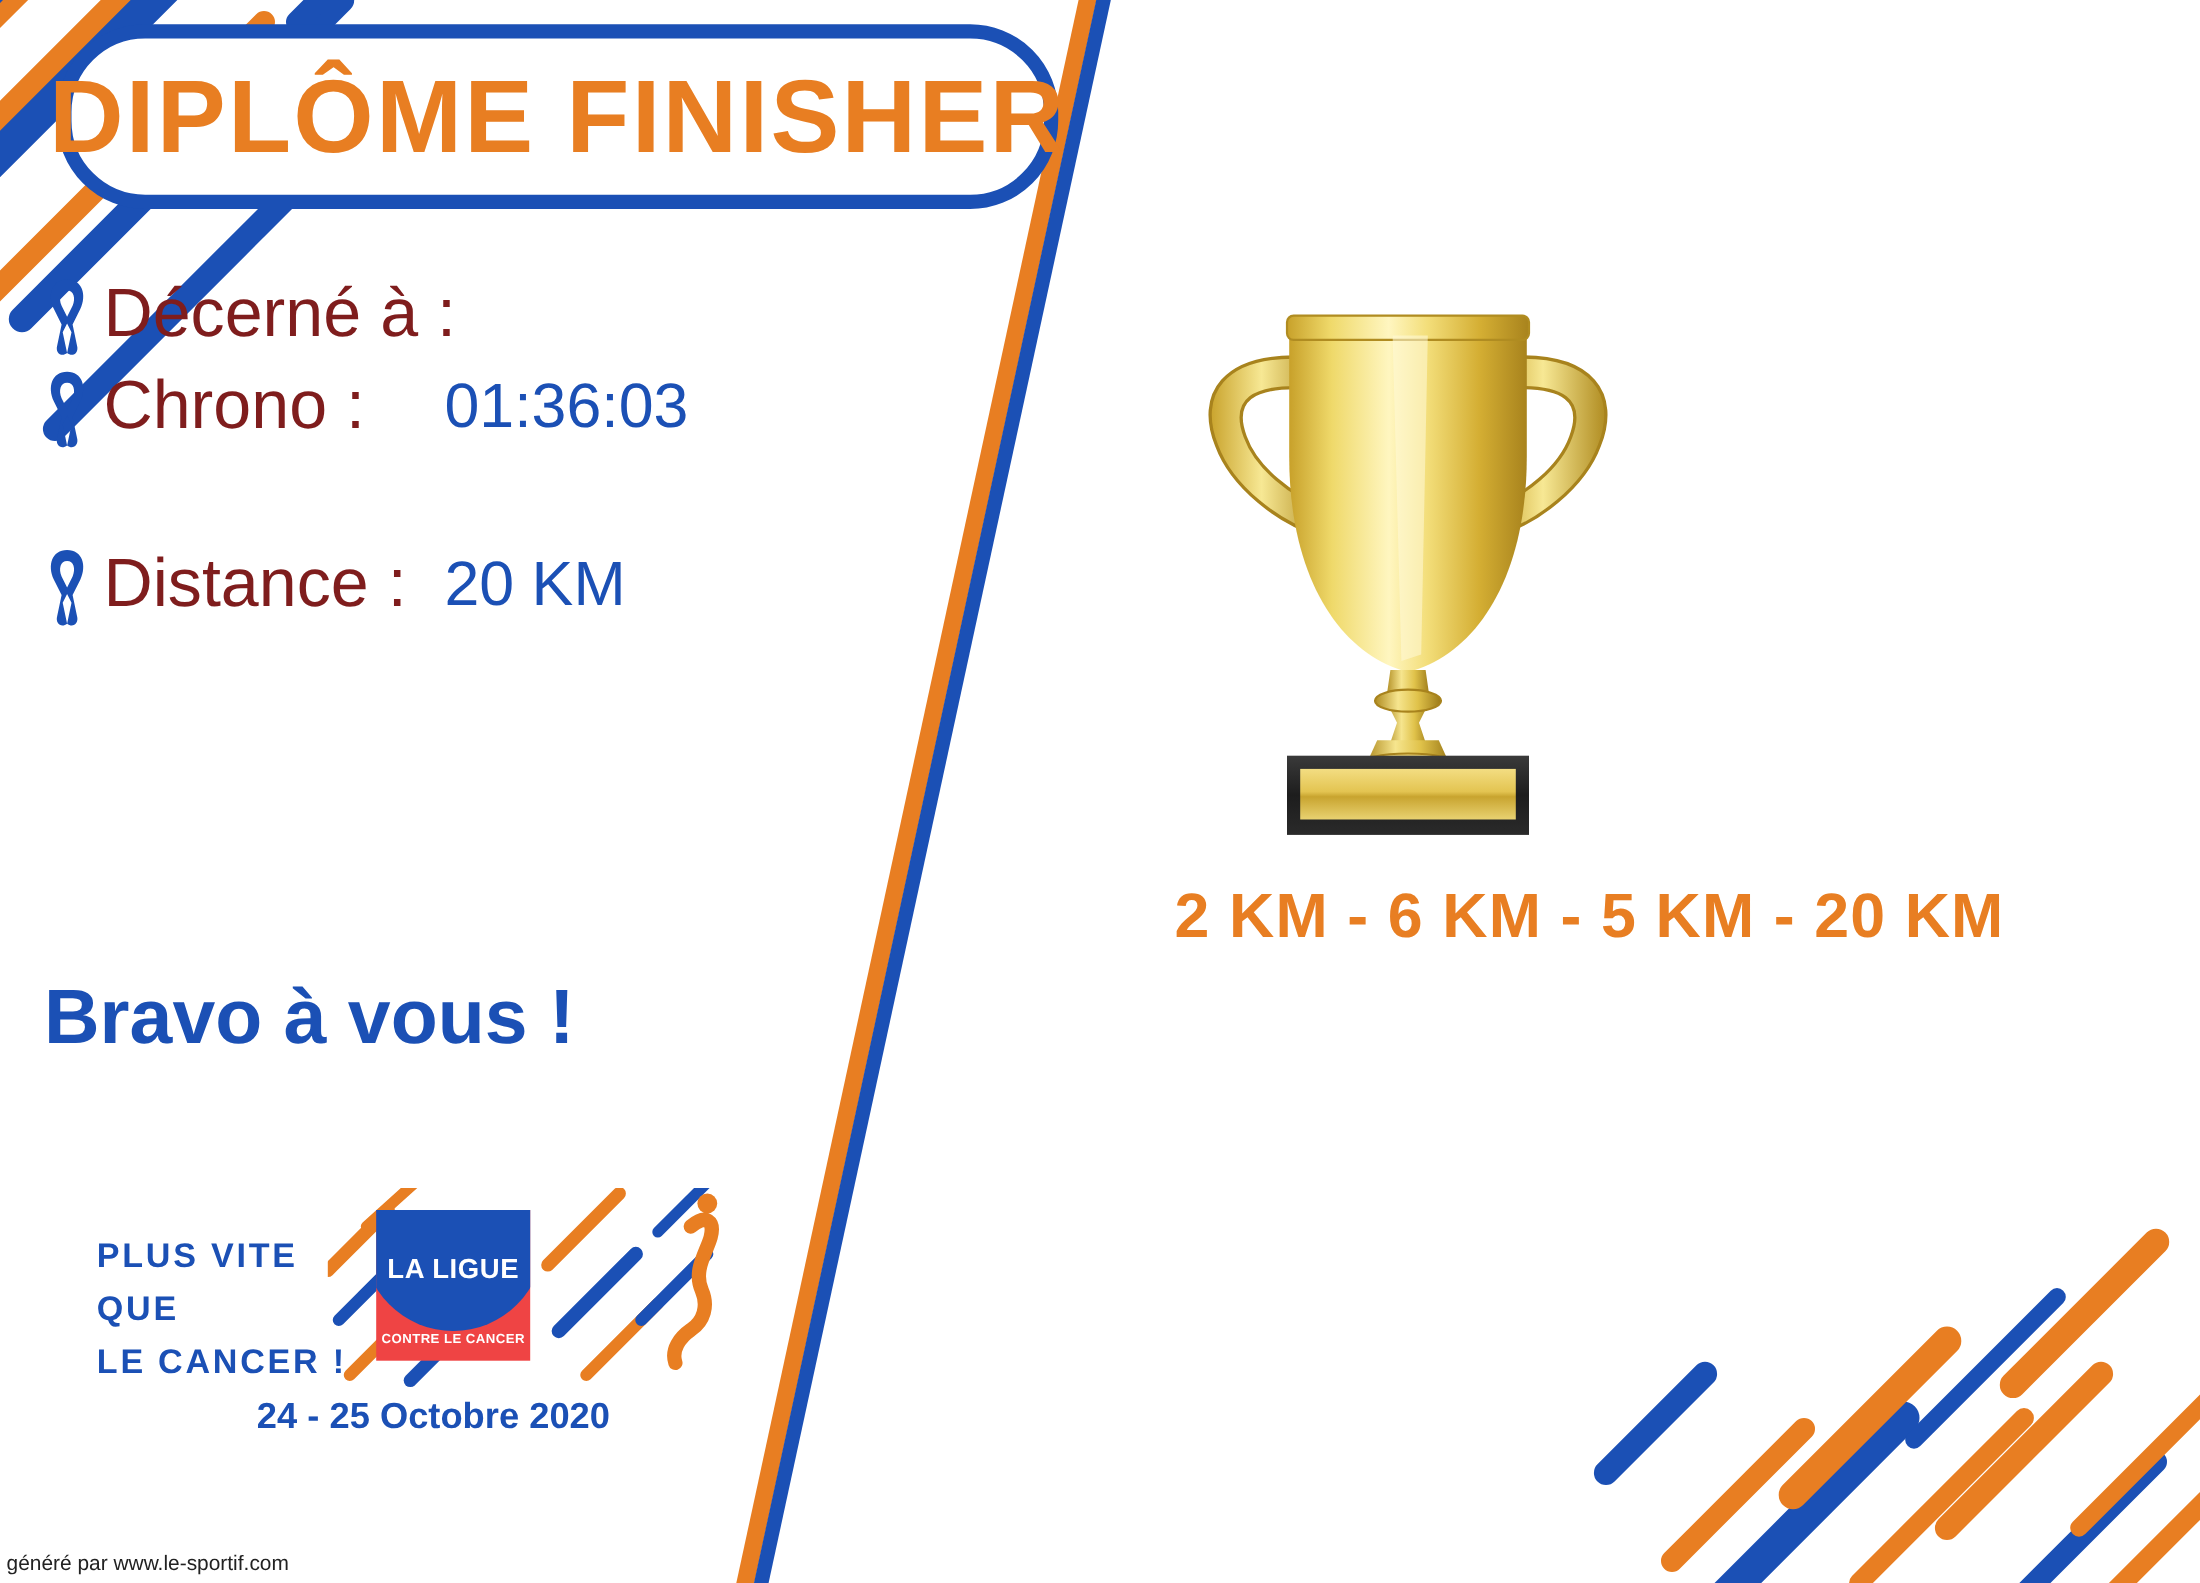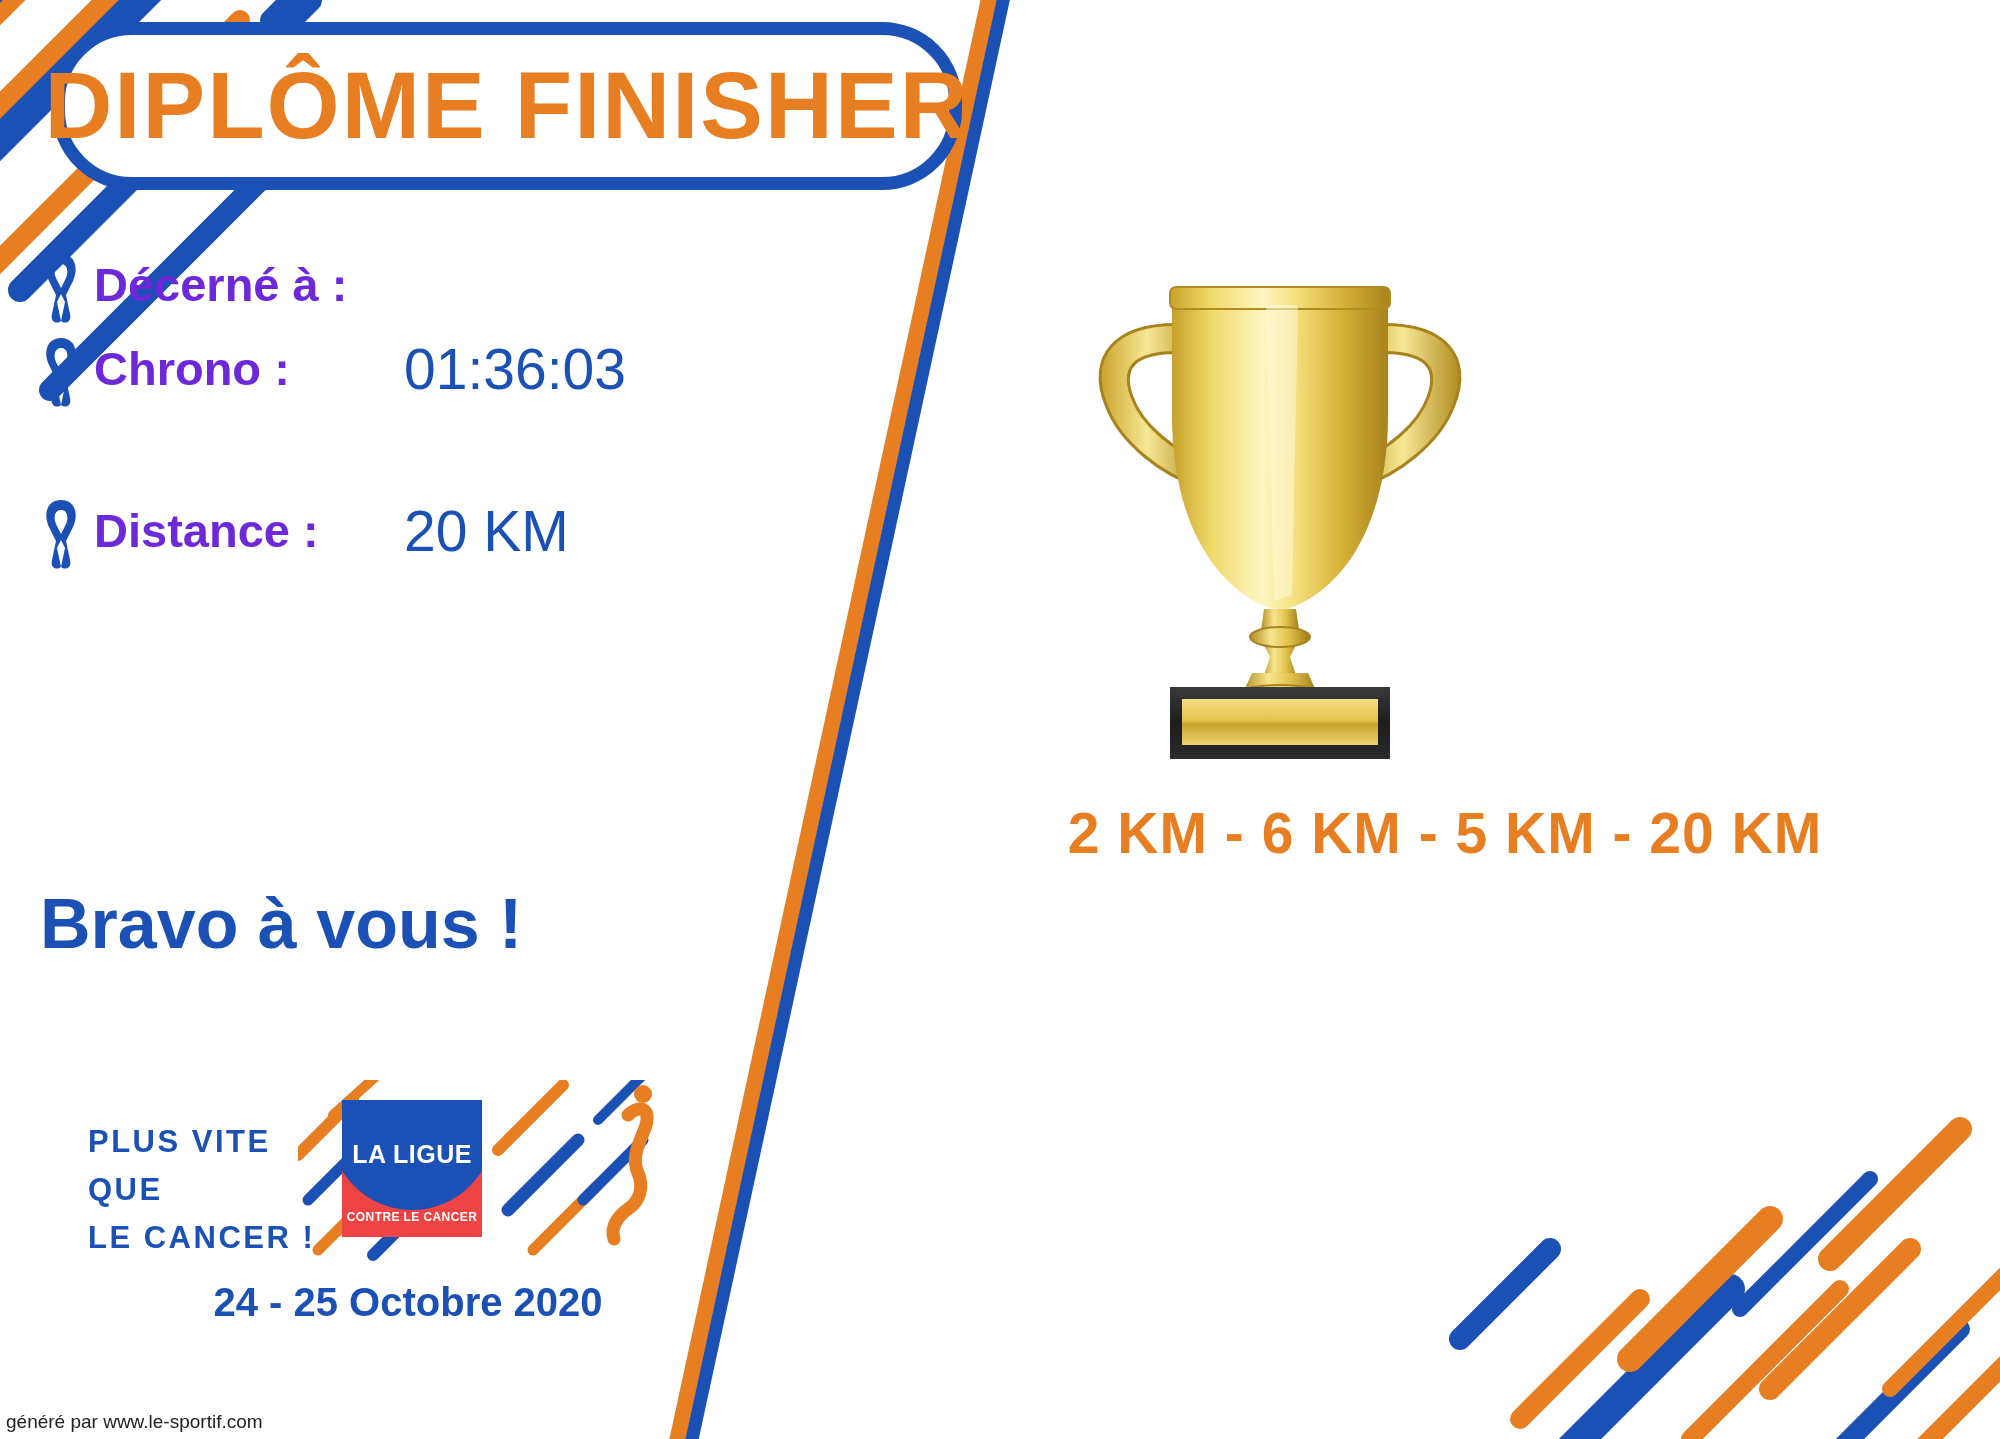--- a/index.html
+++ b/index.html
@@ -105,23 +105,23 @@
     margin-bottom: 18px;
   }
   .ribbon-icon {
     width: 46px;
     min-width: 46px;
     height: 74px;
     margin-right: 10px;
     margin-top: 4px;
   }
   .info-label {
-    color: #6d28d9;
-    font-size: 47px;
-    font-weight: bold;
+    color: #7f1d1d;
+    font-size: 62px;
+    font-weight: normal;
     line-height: 74px;
     white-space: nowrap;
   }
   .label-cell {
     width: 310px;
     min-width: 310px;
   }
   .info-value {
     color: #1B50B5;
     font-size: 57px;
@@ -209,29 +209,28 @@
   #logo-deco {
     position: absolute;
     left: 210px;
     top: -20px;
     width: 400px;
     height: 185px;
     pointer-events: none;
   }
   #event-date {
     position: absolute;
-    left: 120px;
+    left: 106px;
     top: 168px;
     width: 400px;
     text-align: center;
     color: #1B50B5;
-    font-size: 40px;
+    font-size: 33px;
     font-weight: bold;
     white-space: nowrap;
-    margin-top: 12px;
   }
 
   
   #trophy {
     position: absolute;
     left: 1070px;
     top: 265px;
     width: 420px;
     height: 510px;
     z-index: 4;

